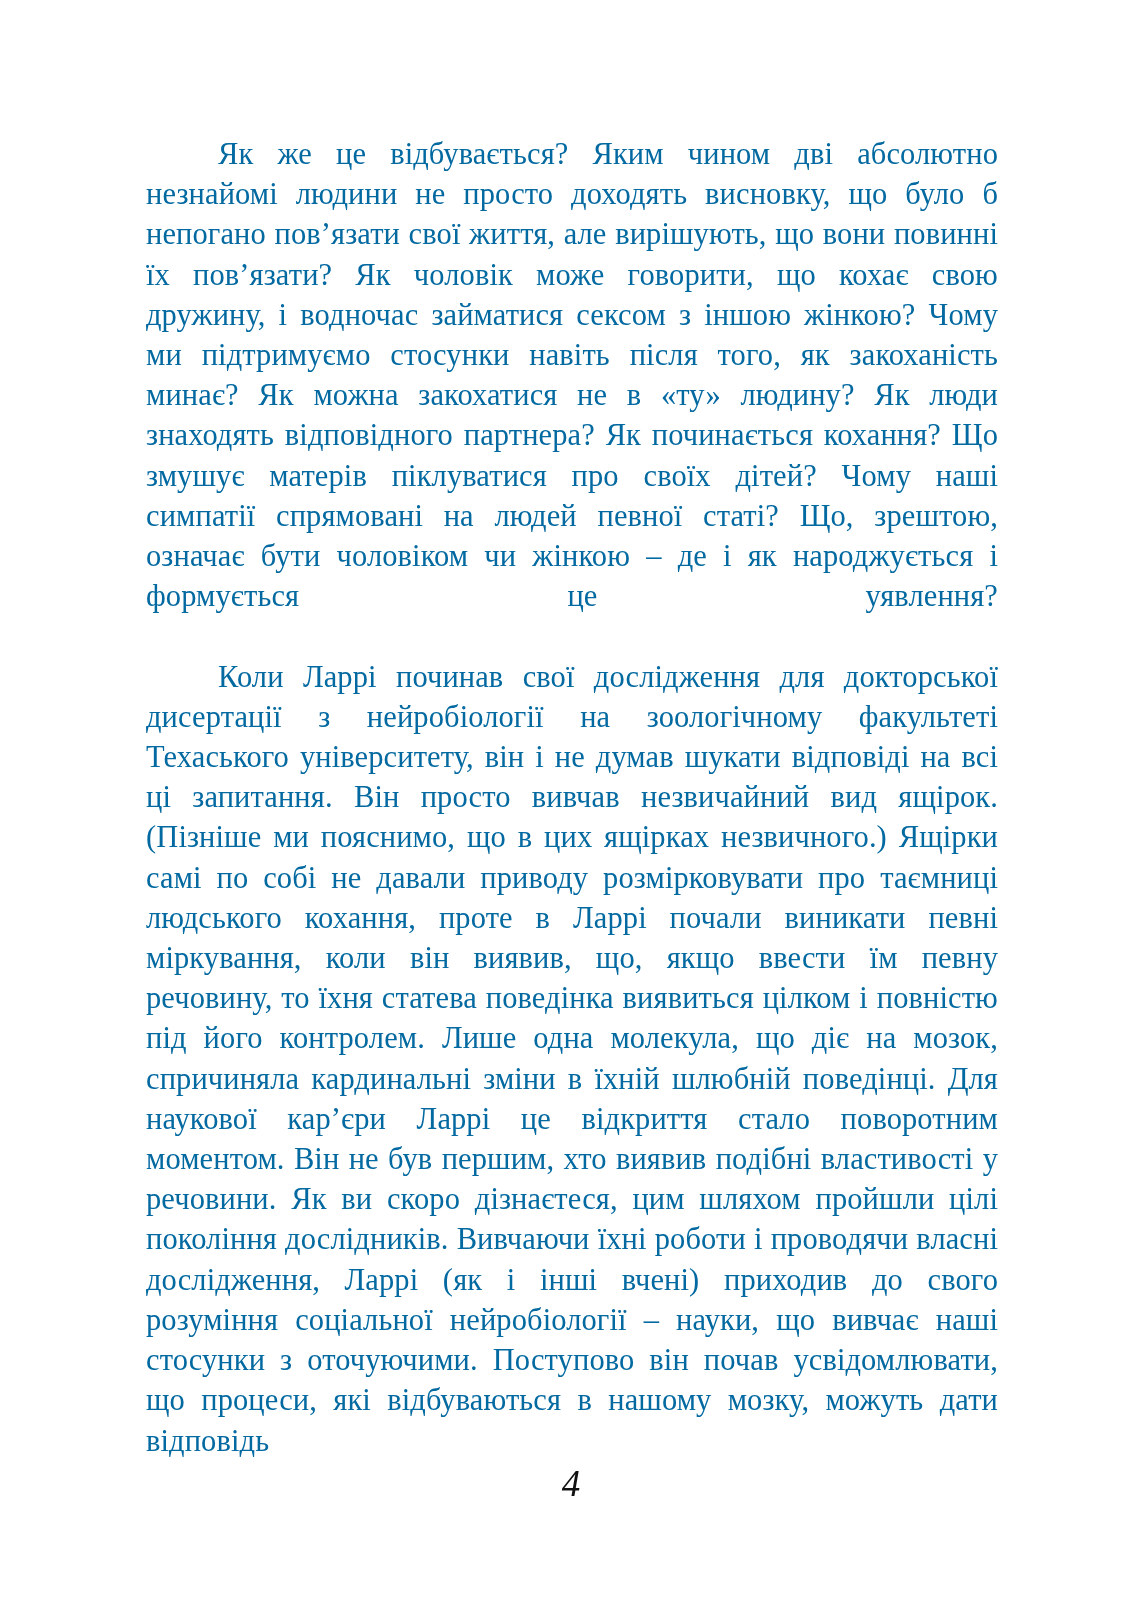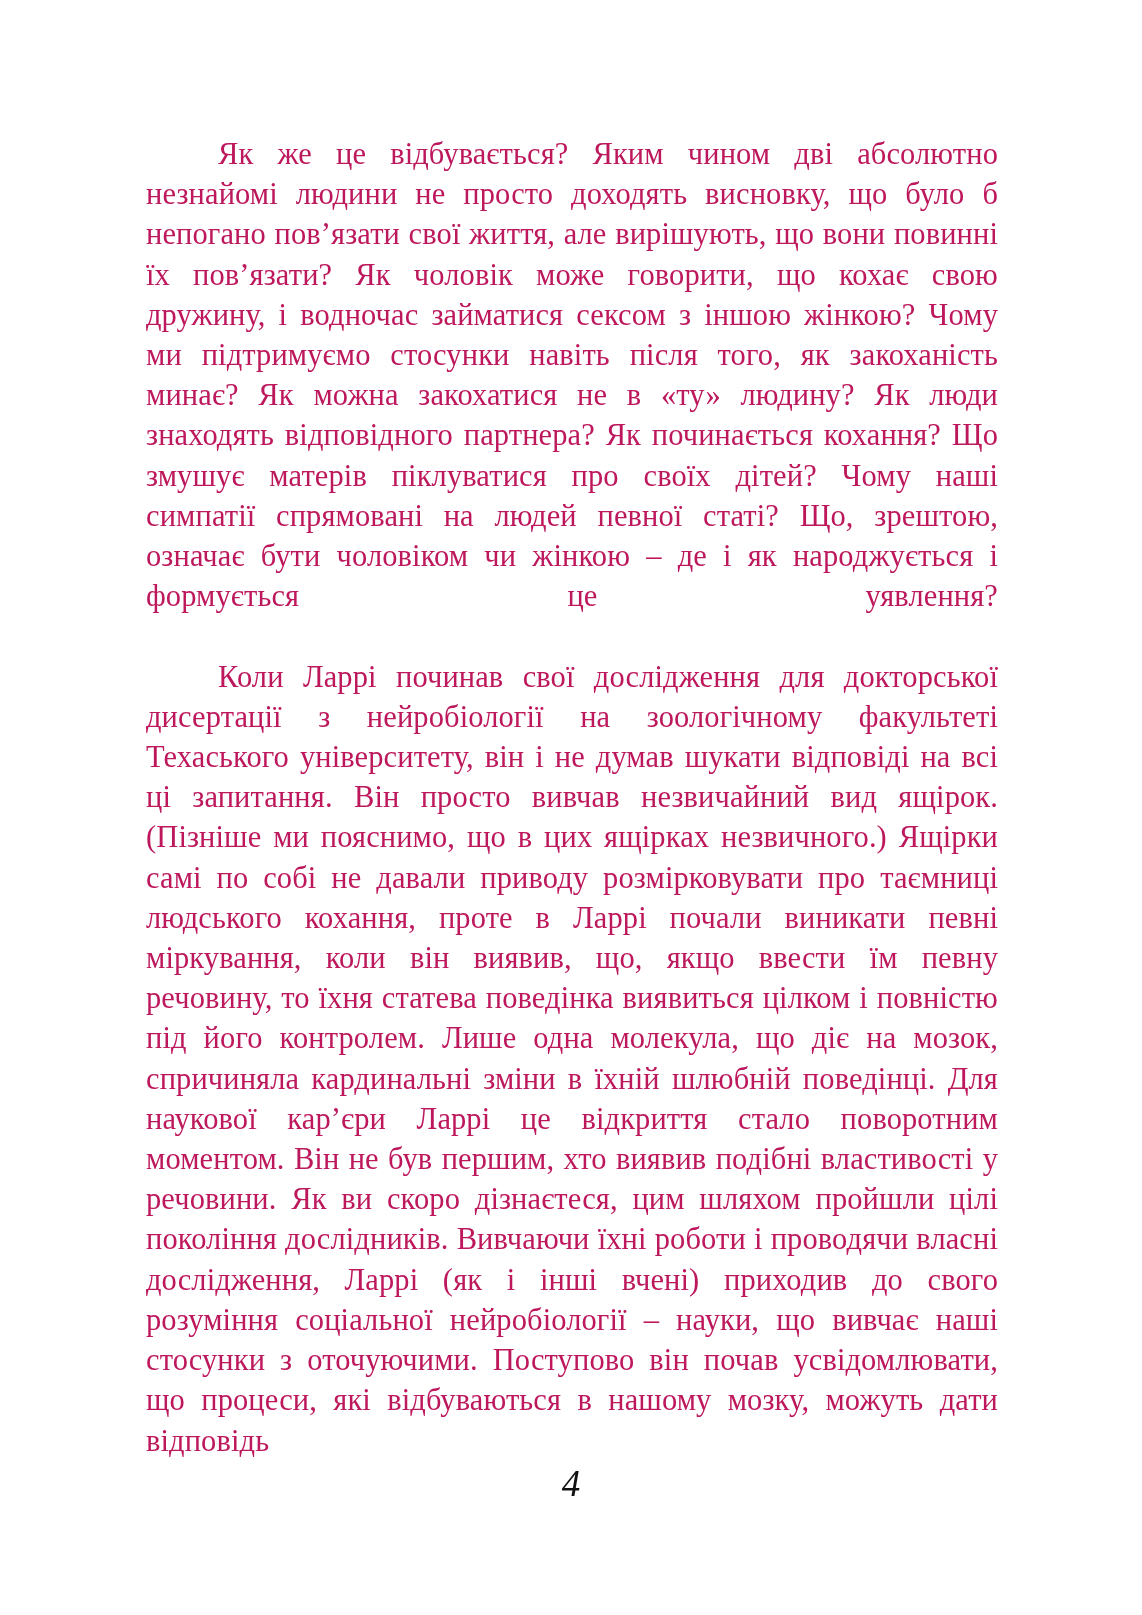--- a/index.html
+++ b/index.html
@@ -23,21 +23,21 @@
     left: 146px;
     top: 134px;
     width: 852px;
   }
 
   .body-paragraph {
     margin: 0;
     font-family: "Liberation Serif", "DejaVu Serif", serif;
     font-size: 30.5px;
     line-height: 40.2px;
-    color: #be185d;
+    color: #0369a1;
     text-align: justify;
     text-justify: inter-word;
     text-indent: 72px;
     letter-spacing: 0.1px;
     word-spacing: 0.4px;
     -webkit-font-smoothing: none;
   }
 
   .body-paragraph + .body-paragraph {
     margin-top: 0;

